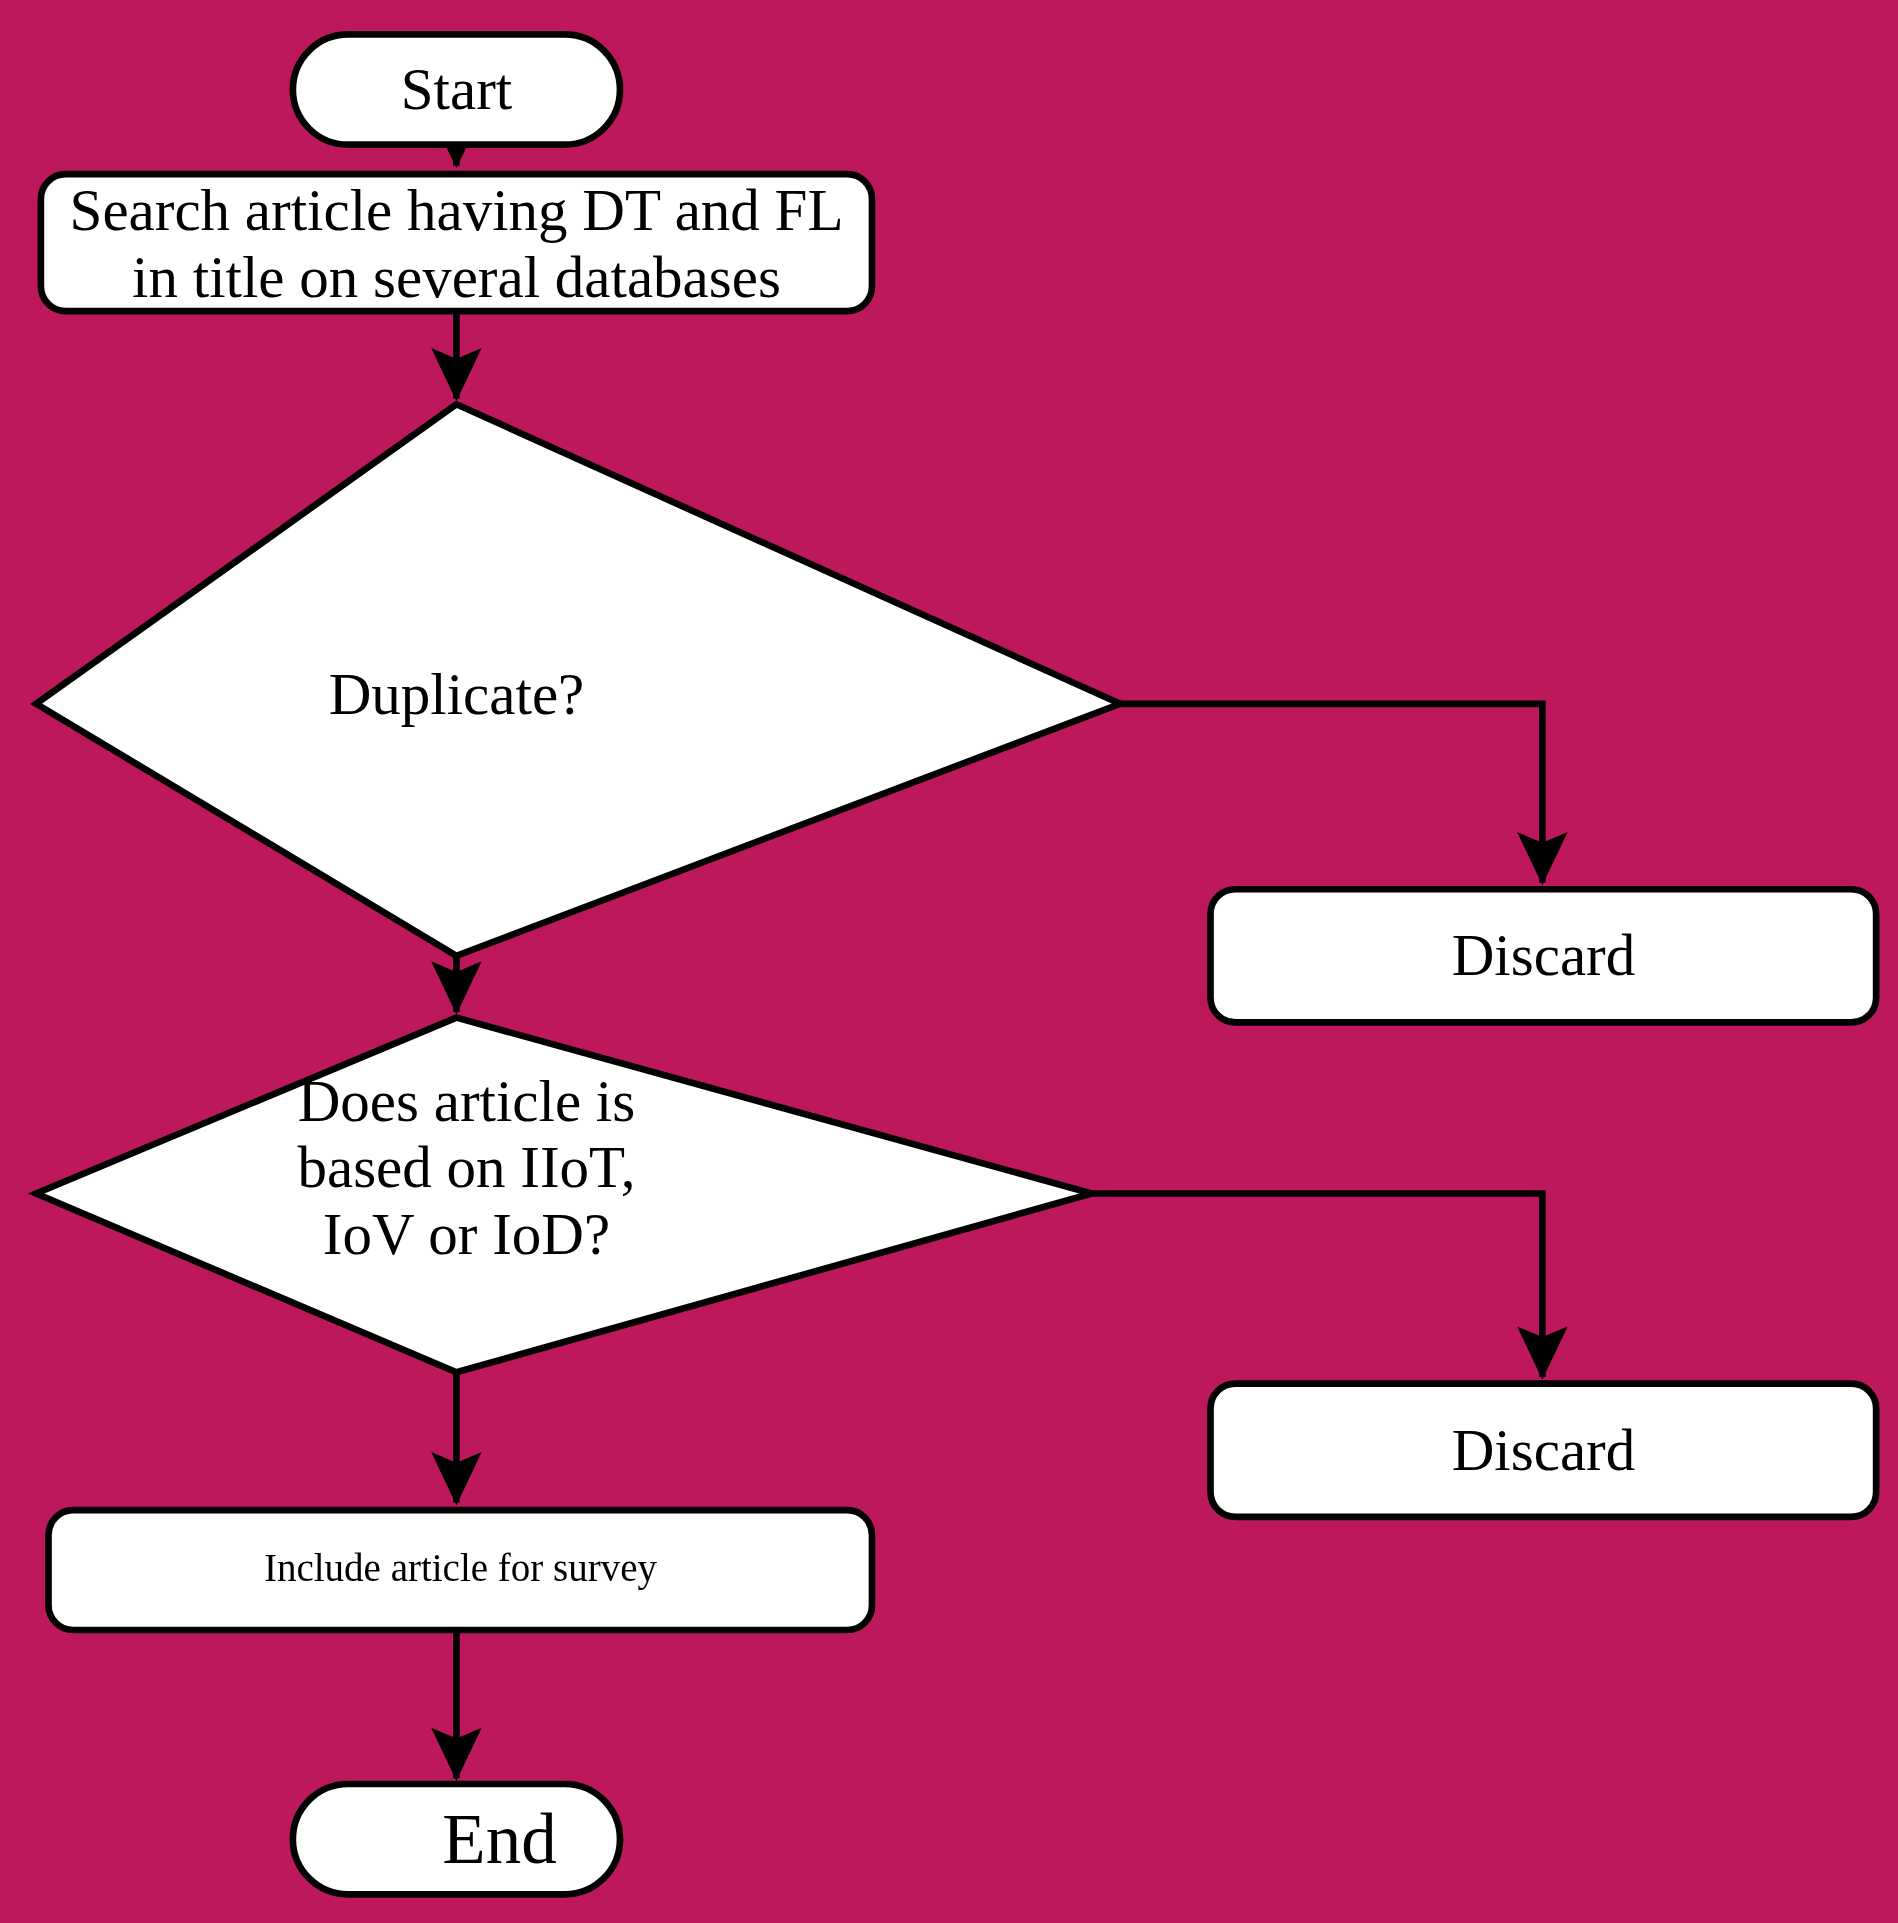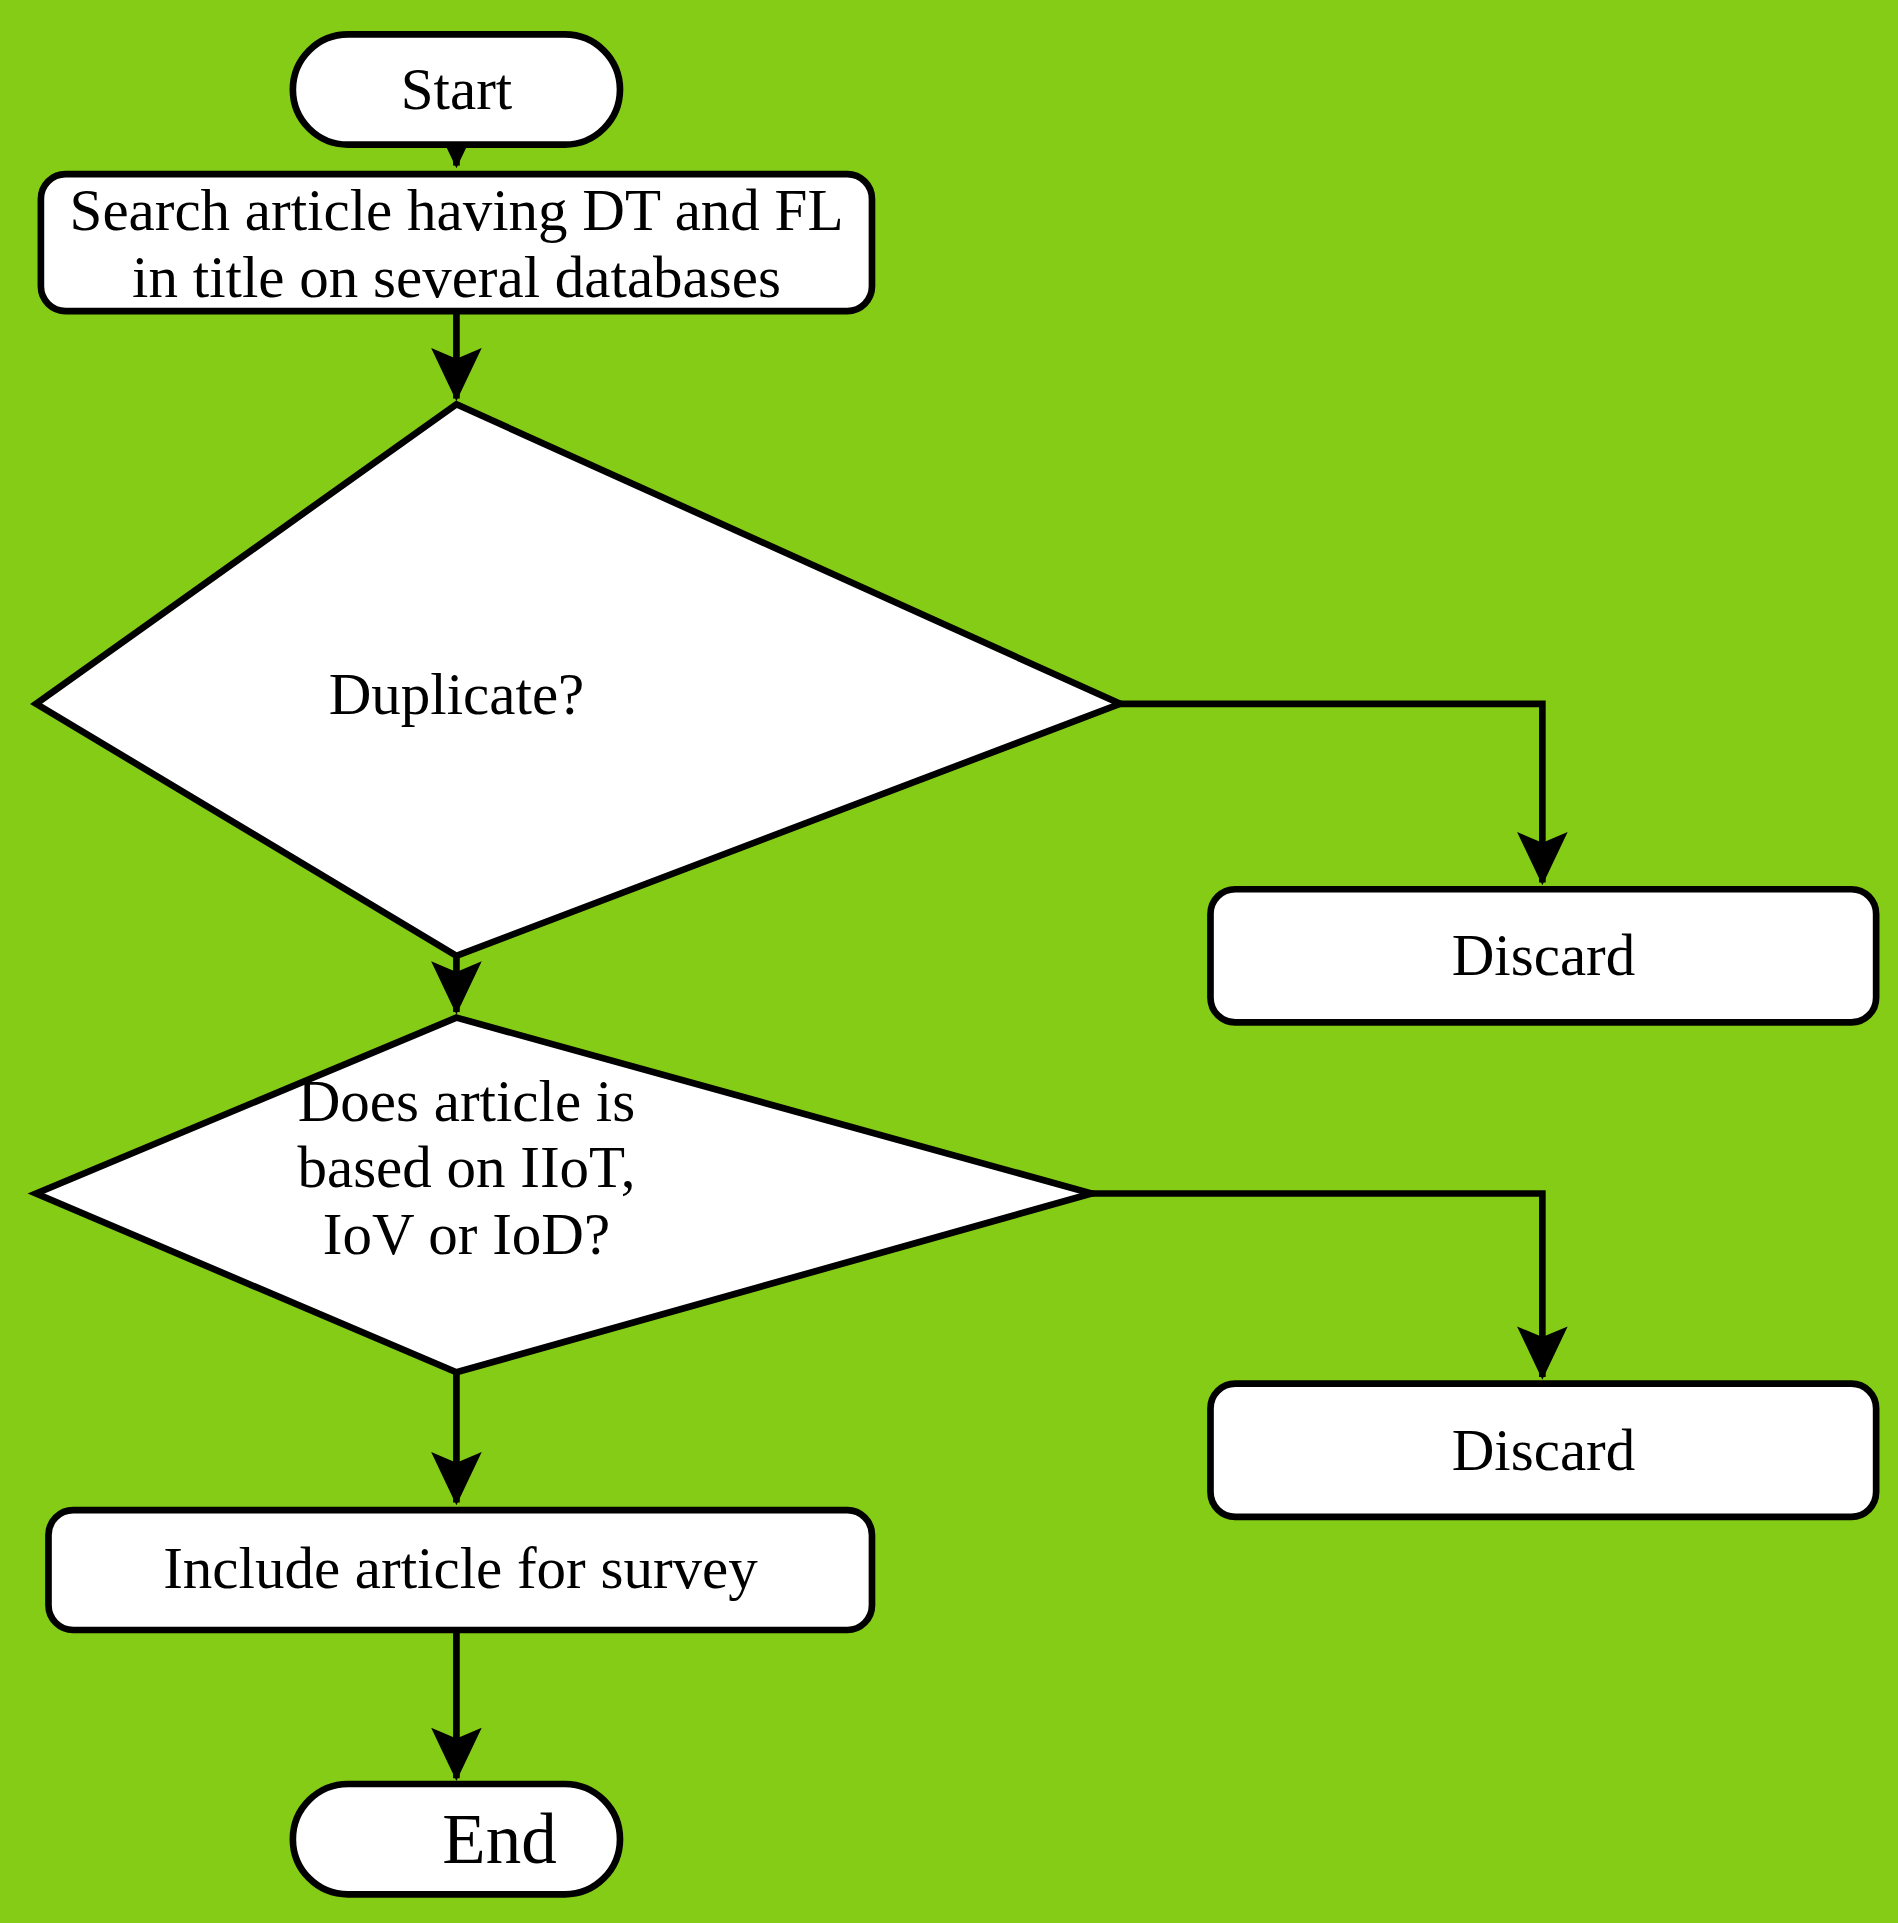--- a/index.html
+++ b/index.html
@@ -8,21 +8,21 @@
     background: #ffffff;
   }
   body {
     font-family: "Liberation Serif", "DejaVu Serif", serif;
     color: #000000;
   }
   #flowchart-canvas {
     position: relative;
     width: 1898px;
     height: 1923px;
-    background: #84cc16;
+    background: #be185d;
     overflow: hidden;
   }
   #flowchart-svg {
     position: absolute;
     top: 0;
     left: 0;
     width: 1898px;
     height: 1923px;
   }
   .node-label {
@@ -36,21 +36,21 @@
     pointer-events: none;
     font-family: "Liberation Serif", "DejaVu Serif", serif;
     color: #000000;
   }
   .lbl-start   { left: 290px;  top: 31px;   width: 333px; height: 116px; font-size: 59px; }
   .lbl-search  { left: 38px;   top: 173px;  width: 837px; height: 141px; font-size: 59px; }
   .lbl-dup     { left: 190px;  top: 656px;  width: 533px; height: 76px;  font-size: 59px; }
   .lbl-does    { left: 200px;  top: 1046px; width: 533px; height: 243px; font-size: 59px; }
   .lbl-disc1   { left: 1208px; top: 889px;  width: 671px; height: 133px; font-size: 59px; }
   .lbl-disc2   { left: 1208px; top: 1384px; width: 671px; height: 133px; font-size: 59px; }
-  .lbl-include { left: 46px;   top: 1508px; width: 829px; height: 120px; font-size: 59px; }
+  .lbl-include { left: 46px;   top: 1508px; width: 829px; height: 120px; font-size: 39px; }
   .lbl-end     { left: 371px;  top: 1783px; width: 257px; height: 114px; font-size: 71px; }
 </style>
 </head>
 <body>
 
 <div id="flowchart-canvas">
 
   <svg id="flowchart-svg" viewBox="0 0 1996 2022" xmlns="http://www.w3.org/2000/svg">
     <defs>
       <marker id="arrowhead" markerWidth="10" markerHeight="10" refX="7.6" refY="4" orient="auto" markerUnits="strokeWidth">

